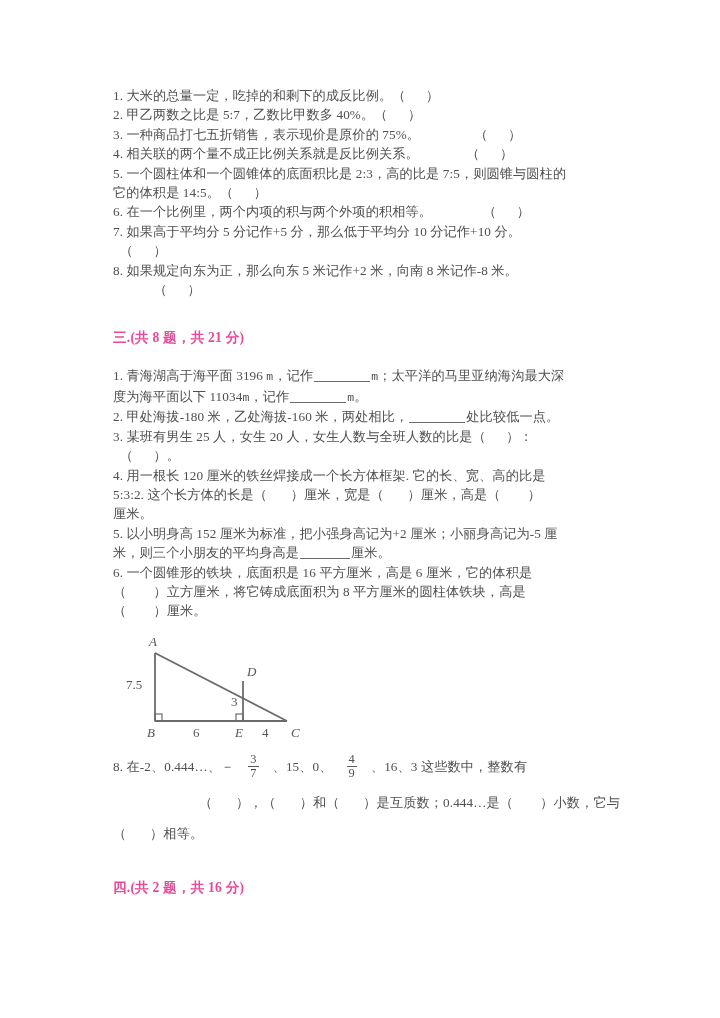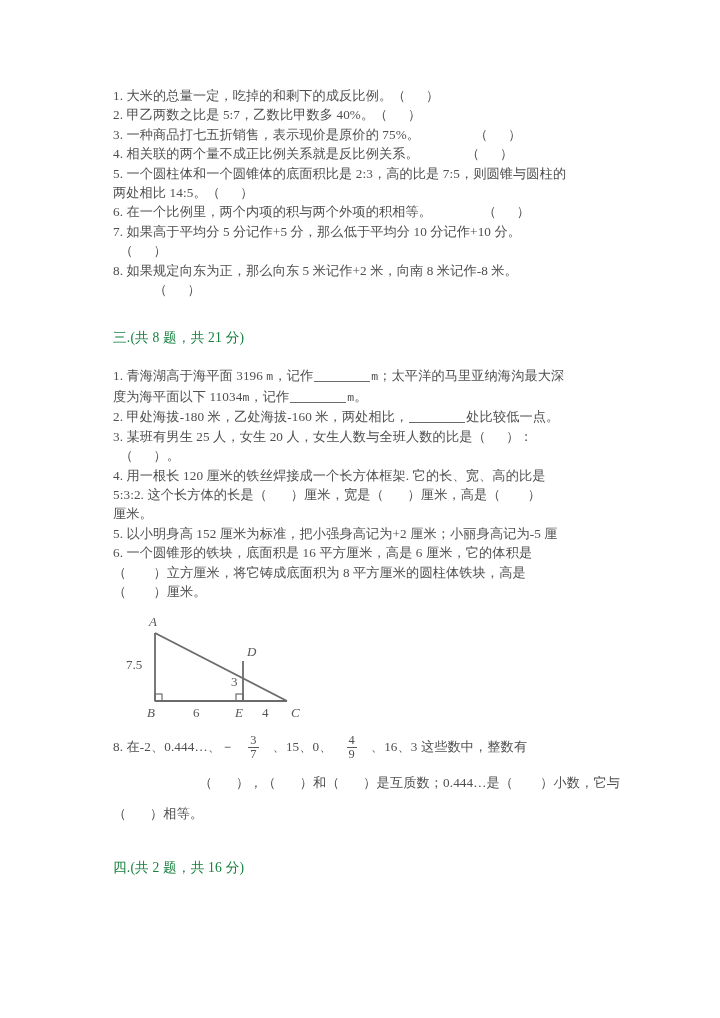--- a/index.html
+++ b/index.html
@@ -25,23 +25,23 @@
   }
   .q-line {
     font-size: 13.2px;
     line-height: 19.4px;
     color: #4f4f4f;
     white-space: pre-wrap;
     letter-spacing: 0.1px;
   }
   .block-tf { margin: 0; }
   .section-head {
-    font-weight: normal;
+    font-weight: bold;
     font-size: 13.6px;
-    color: #15803d;
+    color: #ec4899;
     margin: 0;
     letter-spacing: 0.2px;
   }
   .gap-lg { height: 30px; }
   .gap-md { height: 19px; }
   .gap-sm { height: 9px; }
   .gap-xs { height: 5px; }
   .red-paren { color: #e49aa4; }
   .blank-ul {
     display: inline-block;
@@ -77,21 +77,21 @@
 <body>
 
 <div class="page">
 
   <div>
     <div class="q-line block-tf">1. 大米的总量一定，吃掉的和剩下的成反比例。（      ）</div>
     <div class="q-line block-tf">2. 甲乙两数之比是 5:7，乙数比甲数多 40%。（      ）</div>
     <div class="q-line block-tf">3. 一种商品打七五折销售，表示现价是原价的 75%。                （      ）</div>
     <div class="q-line block-tf">4. 相关联的两个量不成正比例关系就是反比例关系。              （      ）</div>
     <div class="q-line block-tf">5. 一个圆柱体和一个圆锥体的底面积比是 2:3，高的比是 7:5，则圆锥与圆柱的</div>
-    <div class="q-line block-tf">两处相比 14:5。（      ）</div>
+    <div class="q-line block-tf">它的体积是 14:5。（      ）</div>
     <div class="q-line block-tf">6. 在一个比例里，两个内项的积与两个外项的积相等。               （      ）</div>
     <div class="q-line block-tf">7. 如果高于平均分 5 分记作+5 分，那么低于平均分 10 分记作+10 分。</div>
     <div class="q-line block-tf">  （      ）</div>
     <div class="q-line block-tf">8. 如果规定向东为正，那么向东 5 米记作+2 米，向南 8 米记作-8 米。</div>
     <div class="q-line block-tf">            （      ）</div>
   </div>
 
   <div class="gap-lg"></div>
 
   <div class="section-head">三.(共 8 题，共 21 分)</div>
@@ -107,20 +107,21 @@
     <div class="q-line"><span>2. 甲处海拔-180 米，乙处海拔-160 米，两处相比，</span><span class="blank-ul"></span><span>处比较低一点。</span></div>
 
     <div class="q-line">3. 某班有男生 25 人，女生 20 人，女生人数与全班人数的比是（      ）：</div>
     <div class="q-line">  （      ）。</div>
 
     <div class="q-line">4. 用一根长 120 厘米的铁丝焊接成一个长方体框架. 它的长、宽、高的比是</div>
     <div class="q-line">5:3:2. 这个长方体的长是（       ）厘米，宽是（       ）厘米，高是（        ）</div>
     <div class="q-line">厘米。</div>
 
     <div class="q-line">5. 以小明身高 152 厘米为标准，把小强身高记为+2 厘米；小丽身高记为-5 厘</div>
+    <div class="q-line"><span>米，则三个小朋友的平均身高是</span><span class="blank-ul short"></span><span>厘米。</span></div>
 
     <div class="q-line">6. 一个圆锥形的铁块，底面积是 16 平方厘米，高是 6 厘米，它的体积是</div>
     <div class="q-line">（        ）立方厘米，将它铸成底面积为 8 平方厘米的圆柱体铁块，高是</div>
     <div class="q-line">（        ）厘米。</div>
 
   </div>
 
   <div class="figure-wrap">
     <svg width="230" height="112" viewBox="0 0 230 112">
 

